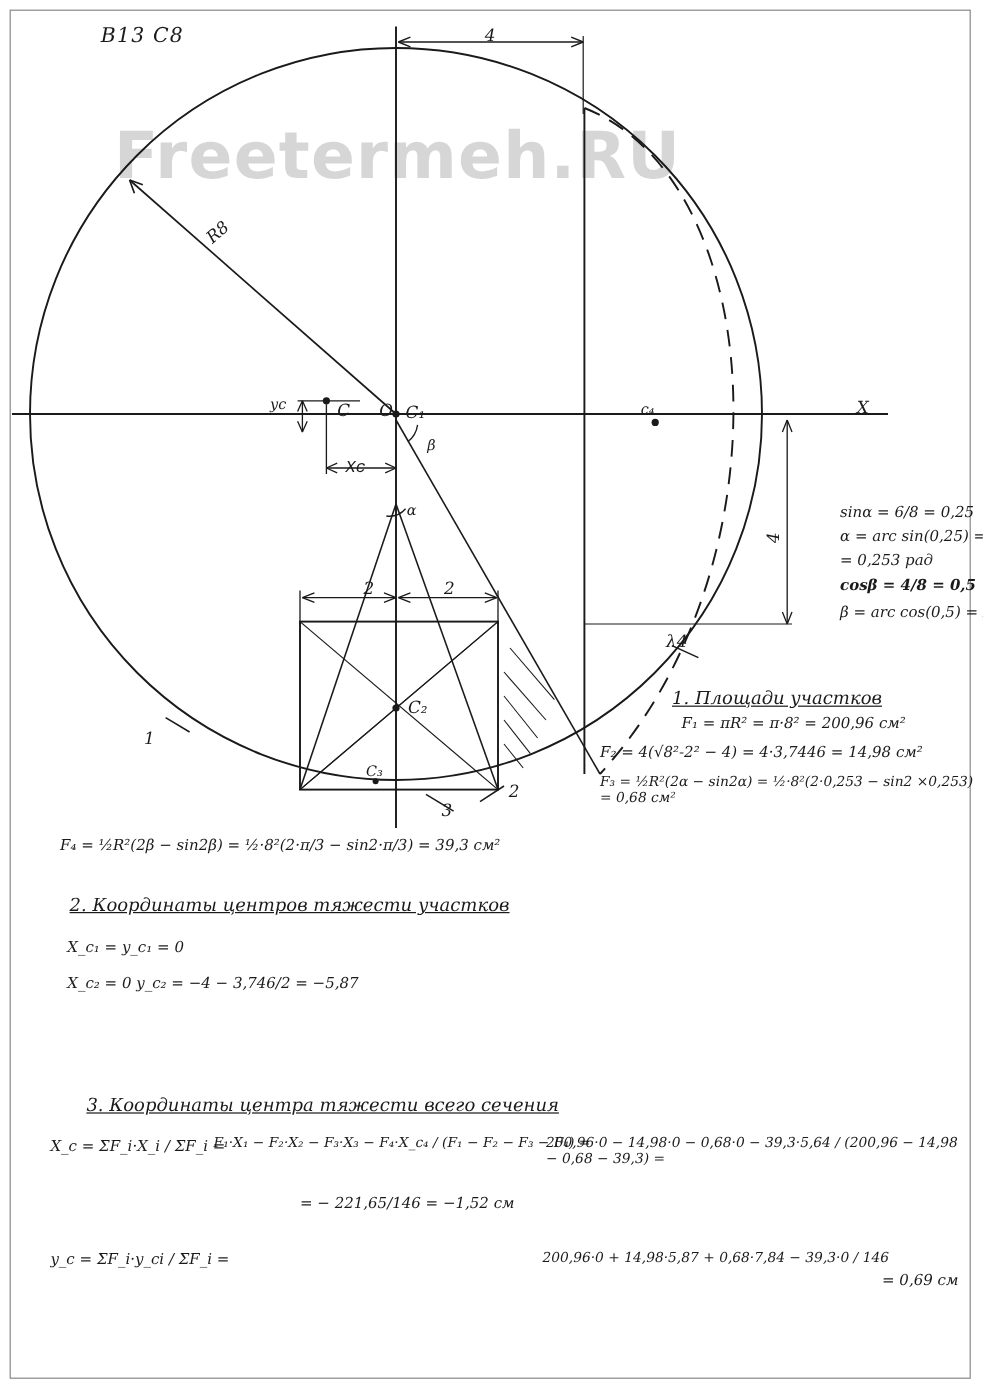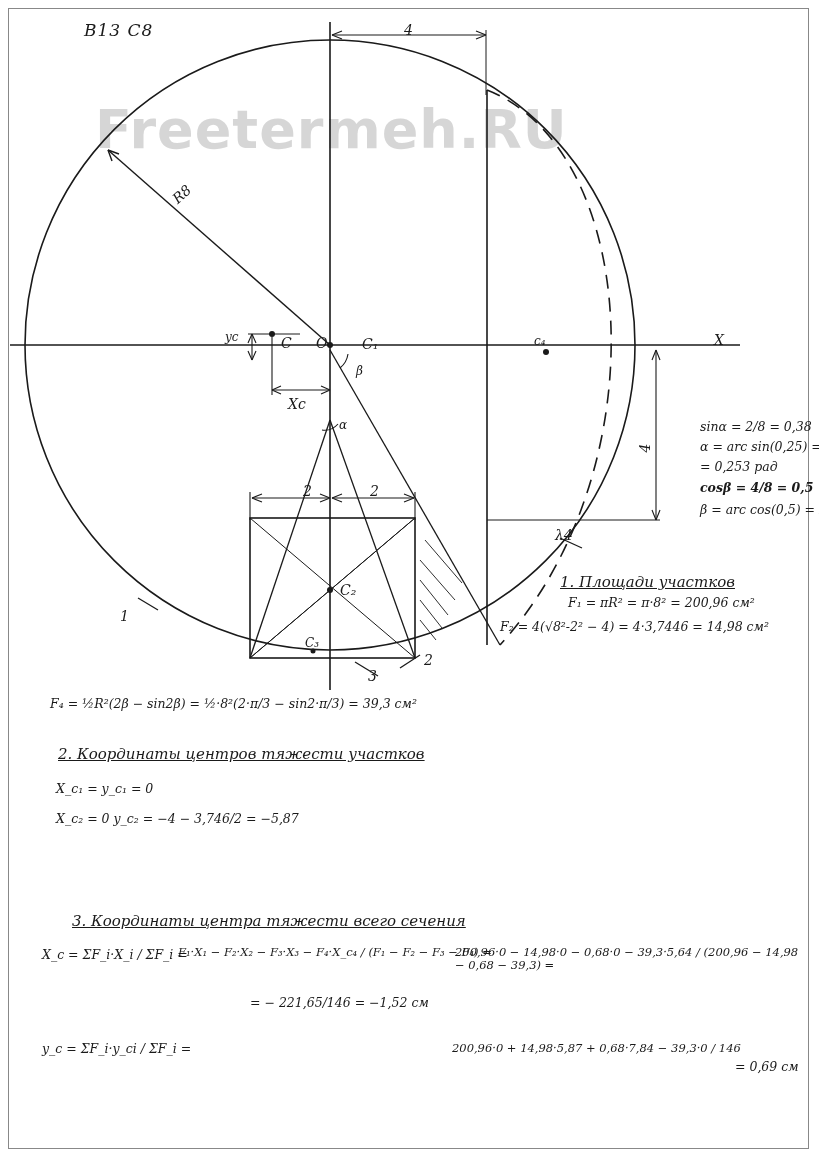--- a/index.html
+++ b/index.html
@@ -171,45 +171,46 @@
       <path d="M 340 368 A 22 22 0 0 0 348 354"></path>
       <path d="M 322 430 A 18 18 0 0 0 338 424"></path>
     </g>
   </svg>
 
   <div class="lbl" style="left:172px;top:186px;transform:rotate(-41deg);">R8</div>
   <div class="lbl" style="left:404px;top:22px;">4</div>
   <div class="lbl" style="left:714px;top:332px;">X</div>
   <div class="lbl" style="left:281px;top:335px;">C</div>
   <div class="lbl" style="left:316px;top:335px;">O</div>
-  <div class="lbl" style="left:338px;top:336px;margin-left:24px;">C₁</div>
+  <div class="lbl" style="left:338px;top:336px;">C₁</div>
   <div class="lbl sm" style="left:225px;top:330px;">yc</div>
-  <div class="lbl" style="left:288px;top:396px;">Xc</div>
+  <div class="lbl" style="left:288px;top:382px;font-family:Liberation Mono, monospace;">Xc</div>
   <div class="lbl sm" style="left:356px;top:364px;">β</div>
   <div class="lbl sm" style="left:339px;top:418px;">α</div>
   <div class="lbl" style="left:303px;top:483px;">2</div>
   <div class="lbl" style="left:370px;top:483px;">2</div>
   <div class="lbl" style="left:641px;top:440px;transform:rotate(-90deg);">4</div>
   <div class="lbl" style="left:340px;top:582px;">C₂</div>
   <div class="lbl sm" style="left:305px;top:636px;">C₃</div>
   <div class="lbl sm" style="left:534px;top:334px;">c₄</div>
   <div class="lbl" style="left:120px;top:608px;">1</div>
   <div class="lbl" style="left:424px;top:652px;">2</div>
   <div class="lbl" style="left:368px;top:668px;">3</div>
   <div class="lbl" style="left:555px;top:527px;">λ4</div>
 
-  <div class="formula sm" style="left:700px;top:420px;">sinα = 2/8 = 0,38</div>
+  <div class="formula sm" style="left:700px;top:420px;">sinα = 6/8 = 0,25</div>
   <div class="formula sm" style="left:700px;top:440px;">α = arc sin(0,25) =</div>
   <div class="formula sm" style="left:700px;top:460px;">= 0,253 рад</div>
   <div class="formula sm" style="left:700px;top:481px;font-weight:bold;">cosβ = 4/8 = 0,5</div>
   <div class="formula sm" style="left:700px;top:503px;">β = arc cos(0,5) = π/3 рад</div>
 
   <div class="section-title" style="left:560px;top:573px;">1. Площади участков</div>
   <div class="formula sm" style="left:568px;top:596px;">F₁ = πR² = π·8² = 200,96 см²</div>
   <div class="formula sm" style="left:500px;top:620px;">F₂ = 4(√8²-2² − 4) = 4·3,7446 = 14,98 см²</div>
+  <div class="formula xs" style="left:500px;top:645px;width:318px;white-space:normal;">F₃ = ½R²(2α − sin2α) = ½·8²(2·0,253 − sin2 ×0,253) = 0,68 см²</div>
   <div class="formula sm" style="left:50px;top:697px;">F₄ = ½R²(2β − sin2β) = ½·8²(2·π/3 − sin2·π/3) = 39,3 см²</div>
 
   <div class="section-title" style="left:58px;top:745px;">2.  Координаты центров тяжести участков</div>
   <div class="formula sm" style="left:56px;top:782px;">X_c₁ = y_c₁ = 0</div>
   <div class="formula sm" style="left:56px;top:812px;">X_c₂ = 0      y_c₂ = −4 − 3,746/2 = −5,87</div>
 
   <div class="section-title" style="left:72px;top:912px;">3.    Координаты центра тяжести всего сечения</div>
 
   <div class="formula sm" style="left:42px;top:948px;">X_c = ΣF_i·X_i / ΣF_i =</div>
   <div class="formula xs" style="left:178px;top:946px;">F₁·X₁ − F₂·X₂ − F₃·X₃ − F₄·X_c₄ / (F₁ − F₂ − F₃ − F₄) =</div>

